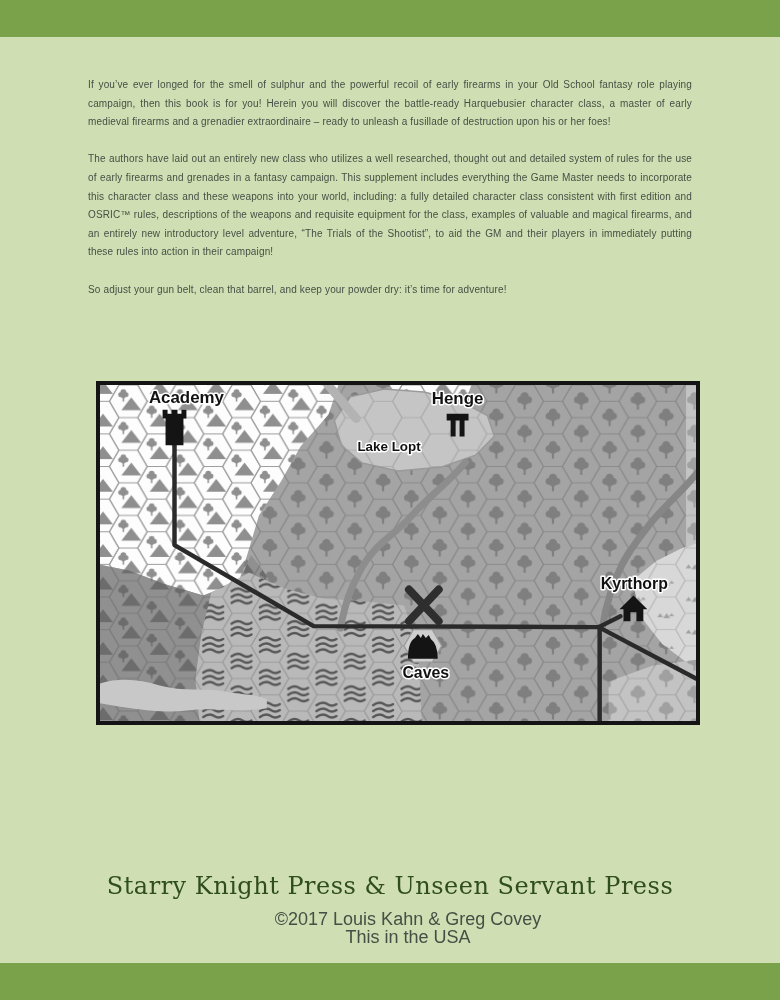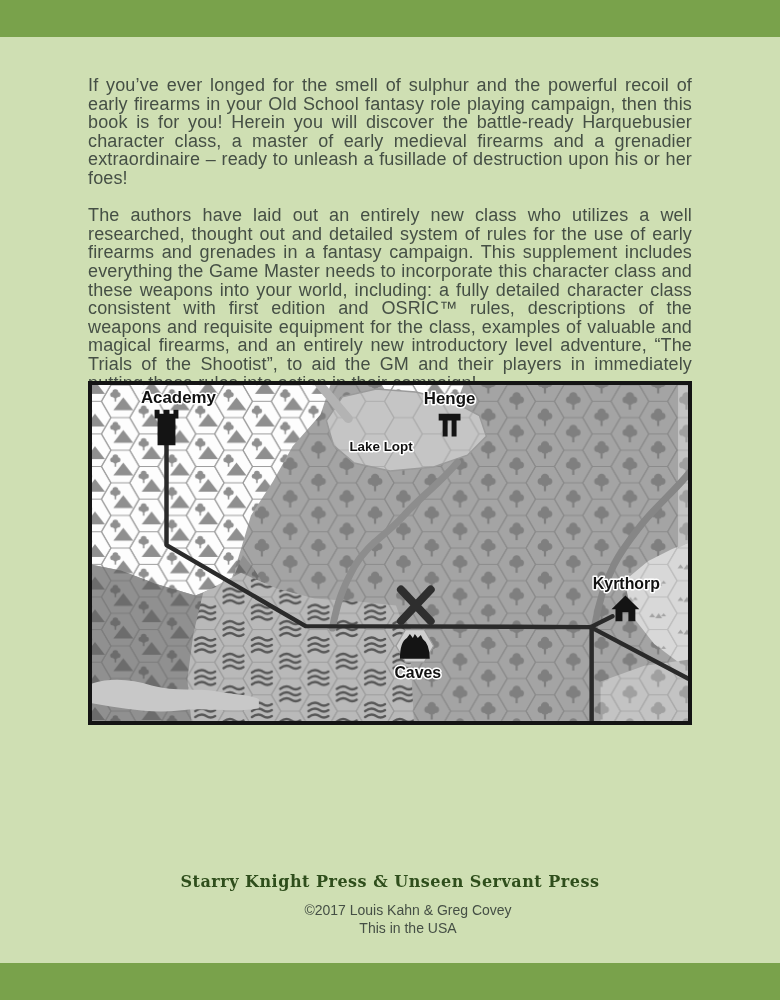--- a/index.html
+++ b/index.html
@@ -9,41 +9,41 @@
     width:780px; height:1000px;
     background:#cfdfb3;
     font-family:"Liberation Sans", sans-serif;
     overflow:hidden;
   }
   .band { position:absolute; left:0; width:780px; height:37px; background:#79a24b; }
   .band.top { top:0; }
   .band.bottom { top:963px; }
   .copy {
     position:absolute; left:88px; top:76px; width:604px;
-    color:#454f45; font-size:18px; line-height:18.6px;
+    color:#454f45; font-size:10px; line-height:18.6px;
     text-align:justify; letter-spacing:0.15px;
   }
   .copy p + p { margin-top:18.6px; }
   .map-frame {
-    position:absolute; left:88px; top:381px;
+    position:absolute; left:96px; top:381px;
     width:604px; height:344px;
     border:4px solid #141414; background:#a4a4a4;
   }
   .map-frame svg { display:block; width:100%; height:100%; }
   .map-label {
     font-family:"Liberation Sans", sans-serif; font-weight:bold;
     fill:#111; stroke:#ffffff; stroke-width:3px; paint-order:stroke;
     stroke-linejoin:round;
   }
   .footer { position:absolute; left:0; top:872px; width:780px; text-align:center; }
   .pub-title {
-    font-family:"DejaVu Serif", serif; font-weight:bold;
-    font-size:16px; color:#2f4e1c; letter-spacing:0.5px;
-  }
-  .credits { margin-top:10px; font-size:14px; line-height:18px; color:#454f45;padding-left:36px; }
+    font-family:"DejaVu Serif", serif; font-weight:normal;
+    font-size:24px; color:#2f4e1c; letter-spacing:0.5px;
+  }
+  .credits { margin-top:10px; font-size:18px; line-height:18px; color:#454f45;padding-left:36px; }
 </style>
 </head>
 <body>
 
 <div class="band top"></div>
 <div class="band bottom"></div>
 
 <div class="copy">
   <p>If you’ve ever longed for the smell of sulphur and the powerful recoil of early firearms in your Old School fantasy role playing campaign, then this book is for you! Herein you will discover the battle-ready Harquebusier character class, a master of early medieval firearms and a grenadier extraordinaire – ready to unleash a fusillade of destruction upon his or her foes!</p>
   <p>The authors have laid out an entirely new class who utilizes a well researched, thought out and detailed system of rules for the use of early firearms and grenades in a fantasy campaign. This supplement includes everything the Game Master needs to incorporate this character class and these weapons into your world, including: a fully detailed character class consistent with first edition and OSRIC™ rules, descriptions of the weapons and requisite equipment for the class, examples of valuable and magical firearms, and an entirely new introductory level adventure, “The Trials of the Shootist”, to aid the GM and their players in immediately putting these rules into action in their campaign!</p>

